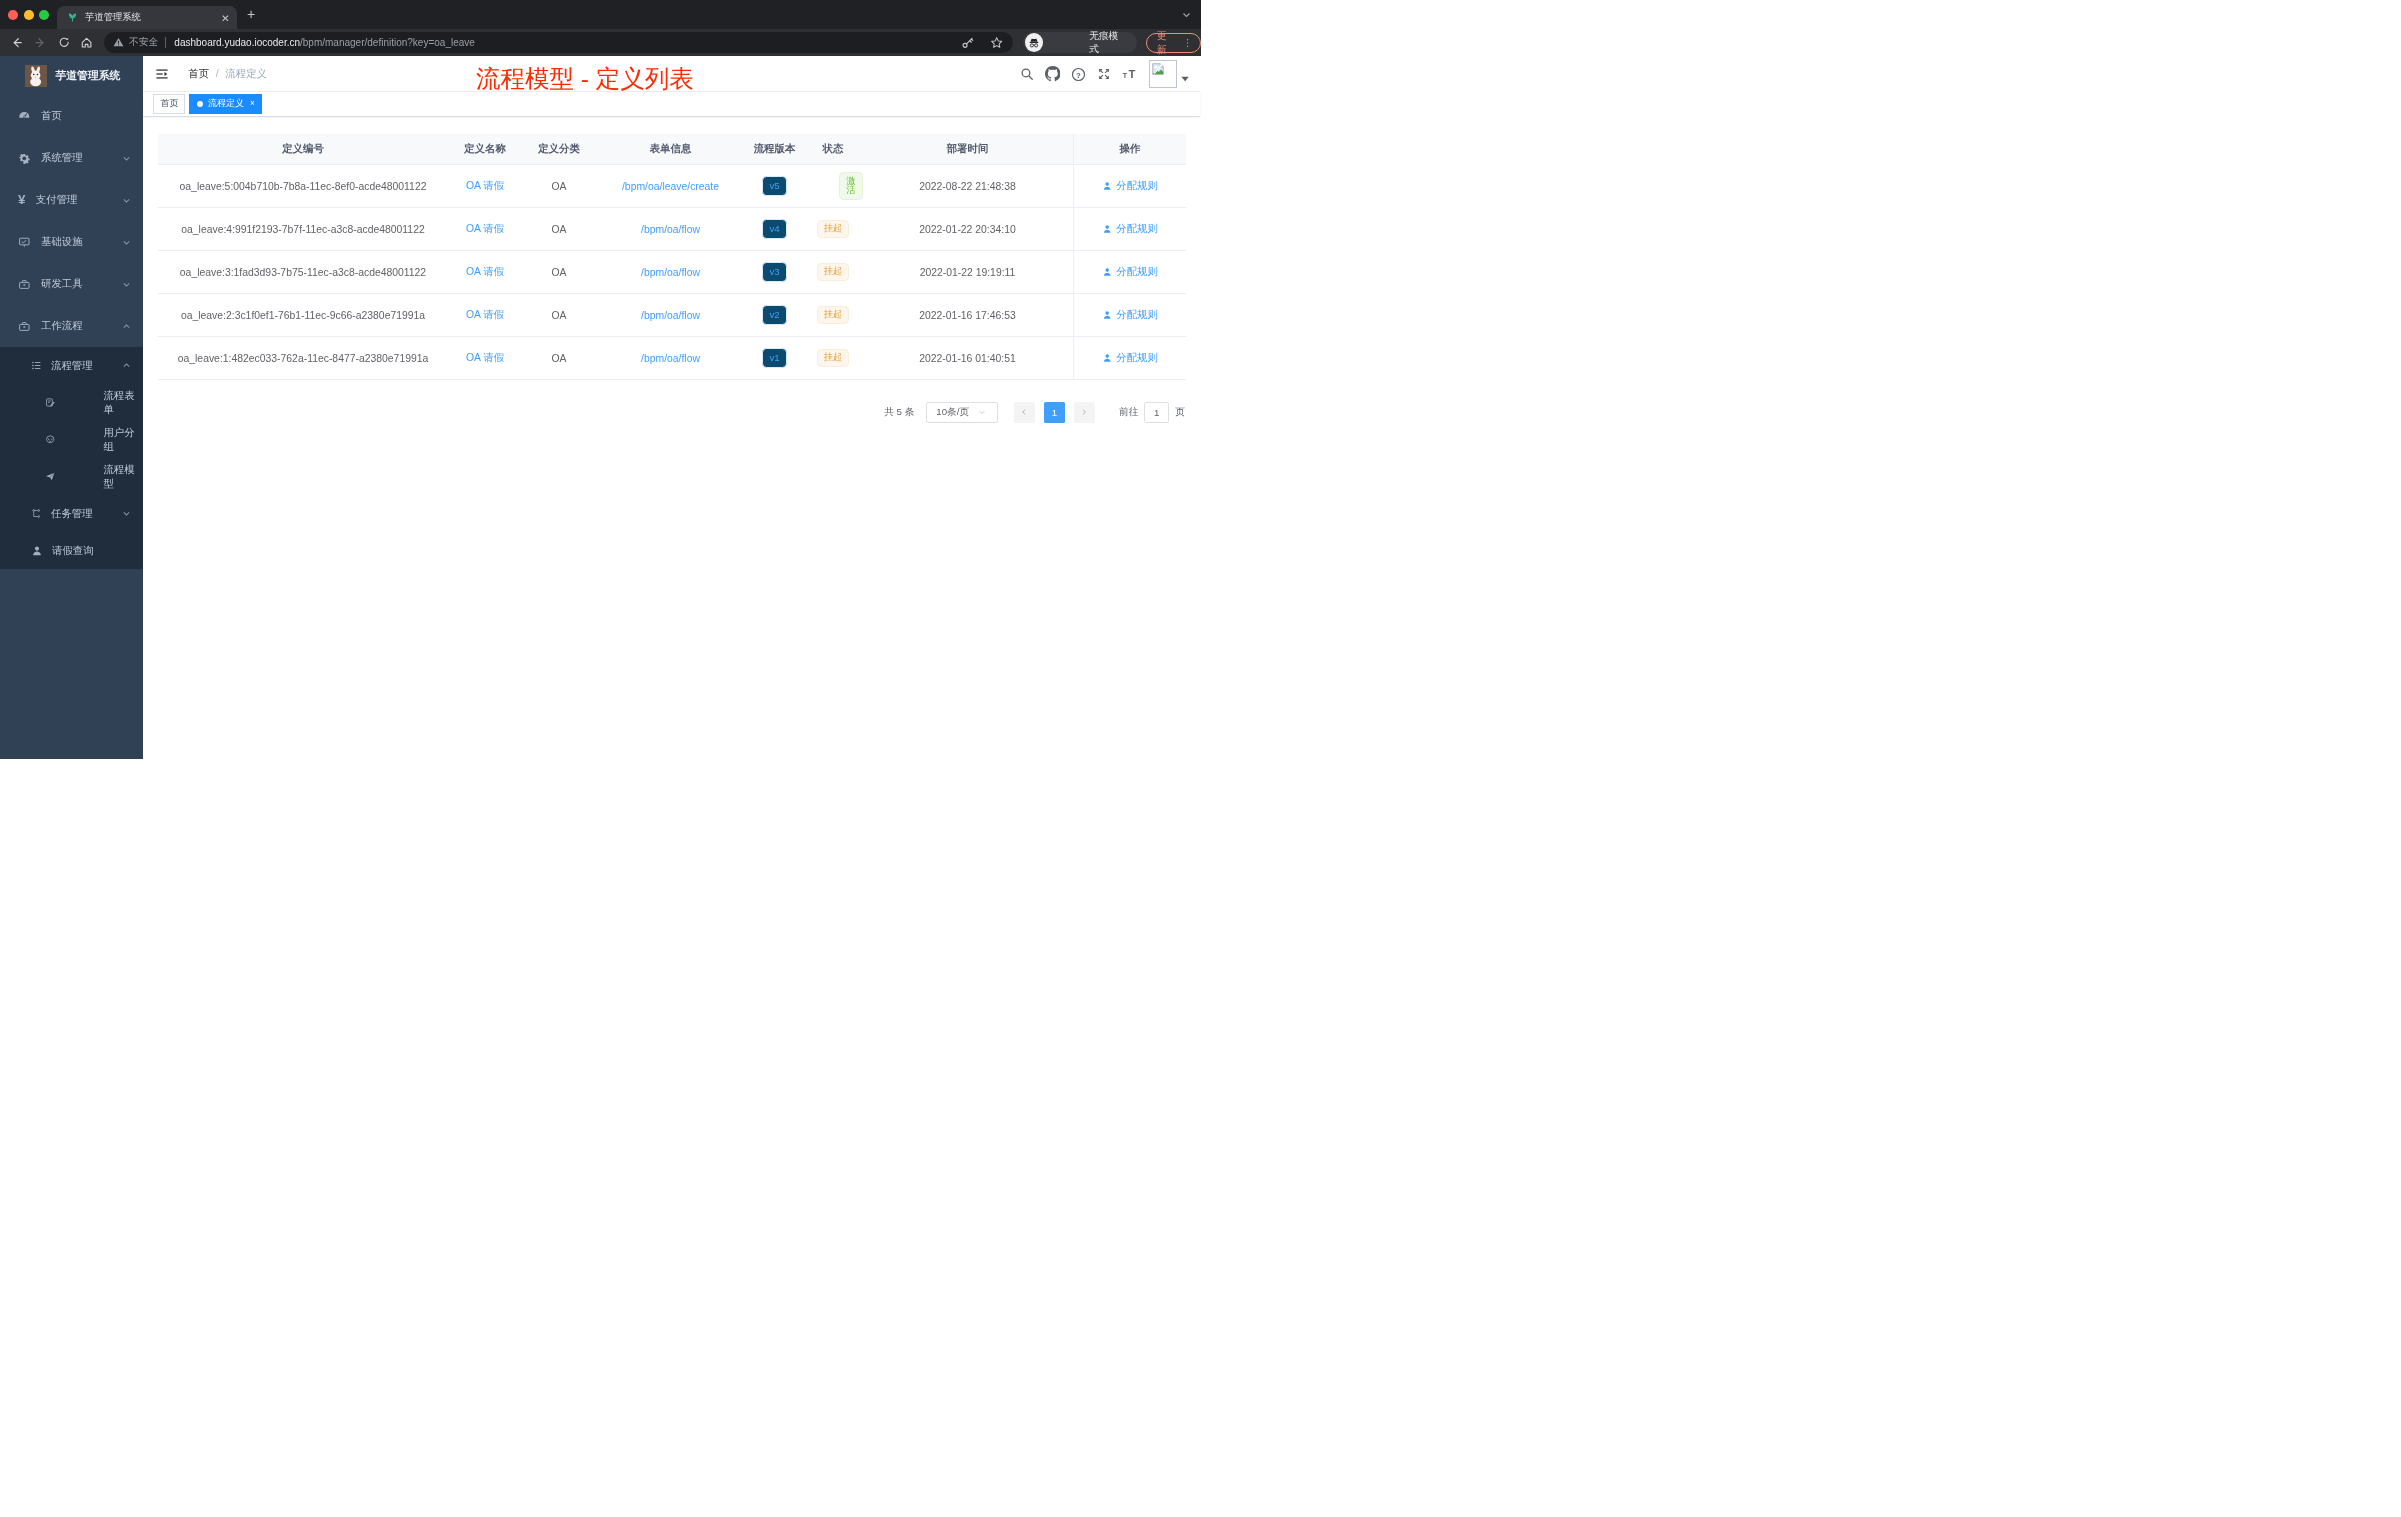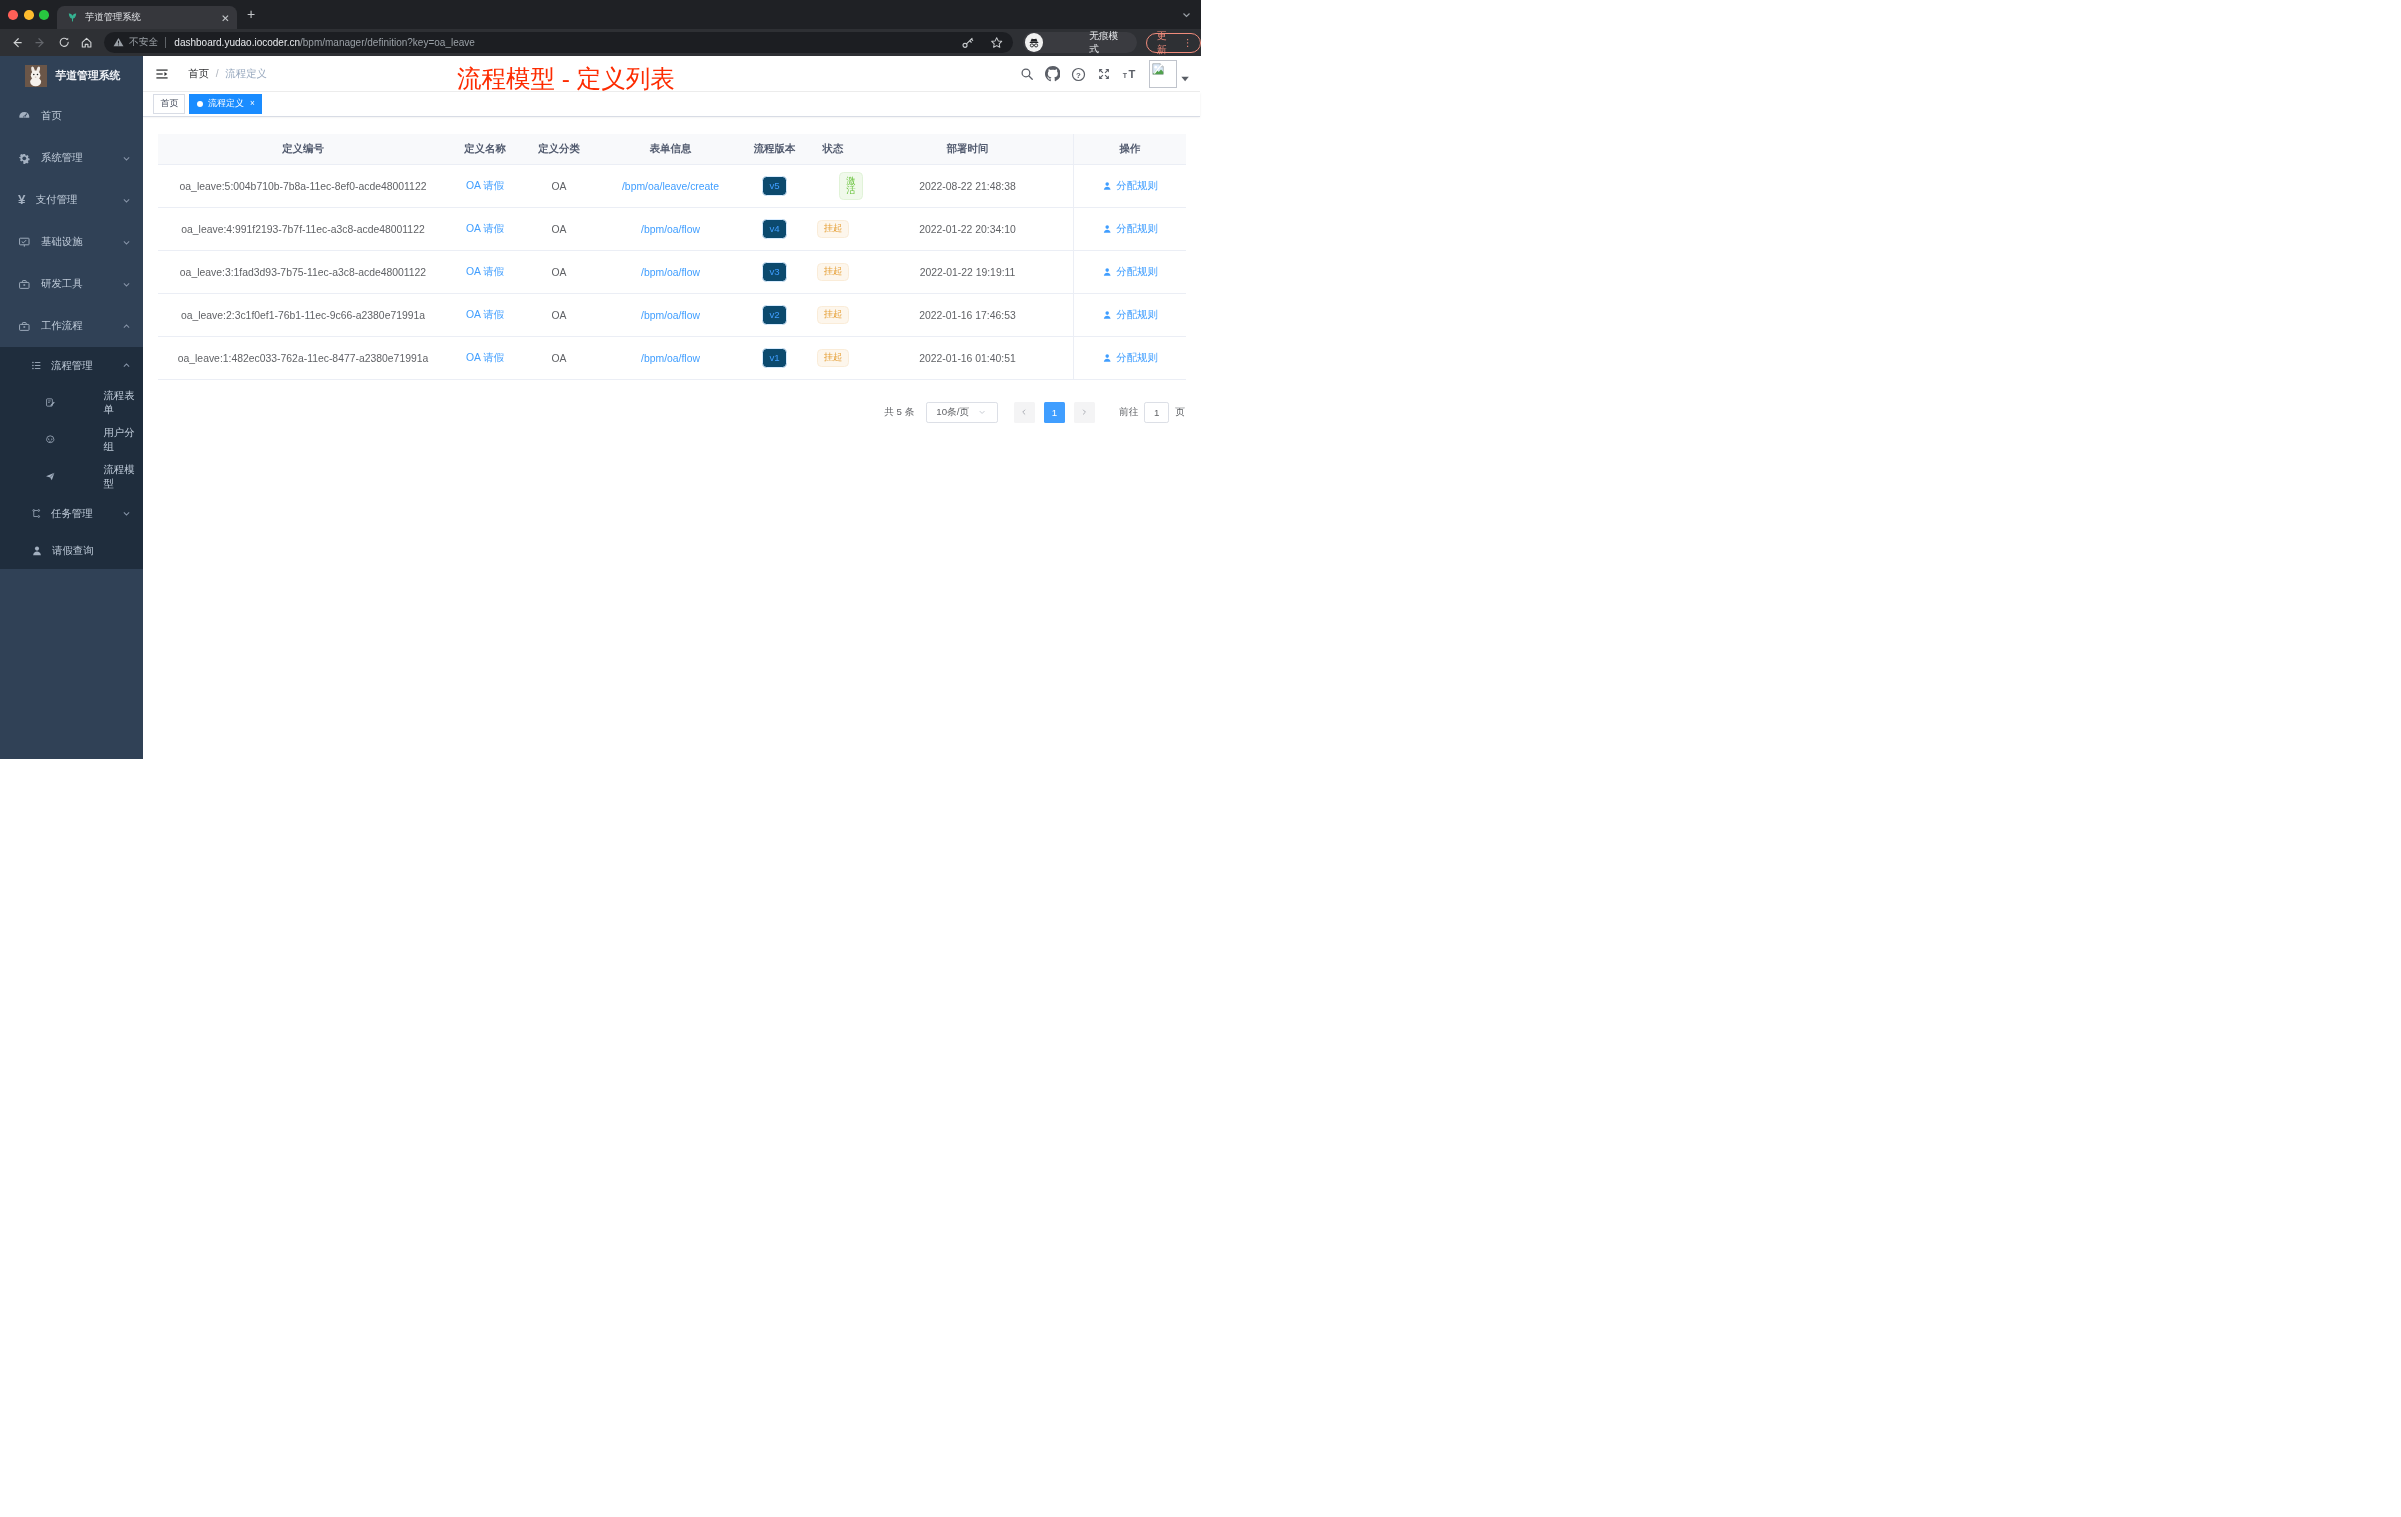--- a/index.html
+++ b/index.html
@@ -60,21 +60,21 @@
   #breadcrumb { display:flex; align-items:center; margin-left:19.3px; font-size:10.4px; }
   #breadcrumb .home { color:#303133; }
   #breadcrumb .sep { color:#b0b6bf; margin:0 6.7px; }
   #breadcrumb .cur { color:#97a8be; }
   #header-right { position:absolute; right:10.4px; top:0; height:36px; display:flex; align-items:center; }
   .hicon { color:#5a5e66; margin-left:11px; }
   #avatar-box { width:28px; height:28px; border:0.7px solid #c0c4cc; background:#fff; margin-left:11px;
     padding:2.2px; }
   #avatar-caret { margin-left:4.5px; margin-top:10.4px; color:#5a5e66; }
 
-  #annotation { position:absolute; left:457px; top:62px; font-size:24.5px; font-weight:500;
+  #annotation { position:absolute; left:476px; top:62px; font-size:24.5px; font-weight:500;
     color:#fd2b01; white-space:nowrap; z-index:5; }
 
   #tags-bar { height:25px; background:#fff; border-bottom:0.7px solid #d8dce5;
     box-shadow:0 0.7px 2.2px rgba(0,0,0,.08); display:flex; align-items:center; padding-left:10.4px; }
   .tag { height:19.3px; display:flex; align-items:center; font-size:9px; padding:0 6px;
     border:0.7px solid #d8dce5; background:#fff; color:#495060; margin-right:3.7px; }
   .tag.active { background:#1a8cff; border-color:#1a8cff; color:#fff; padding:0 6.7px; }
   .tag .dot { width:6px; height:6px; border-radius:50%; background:#fff; margin-right:5.2px; }
   .tag .x { margin-left:6px; font-size:8.2px; }
 

